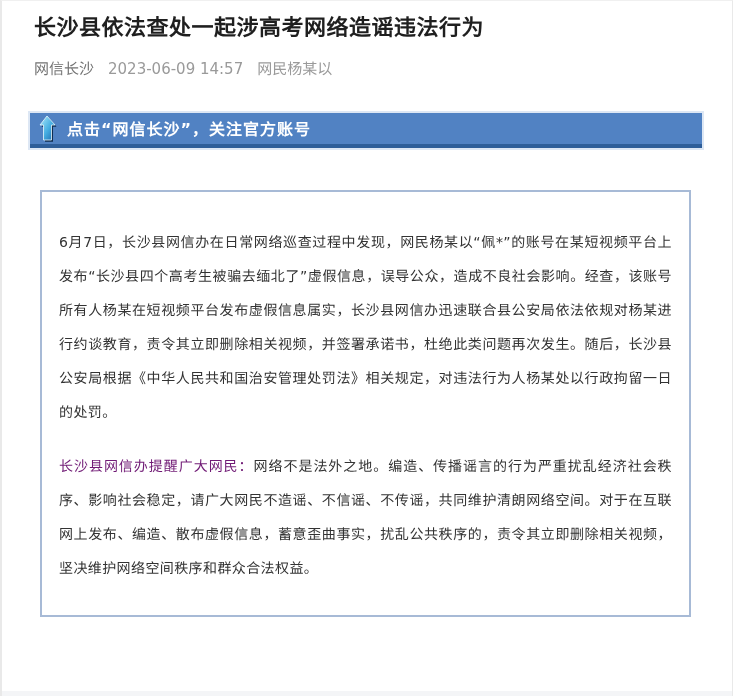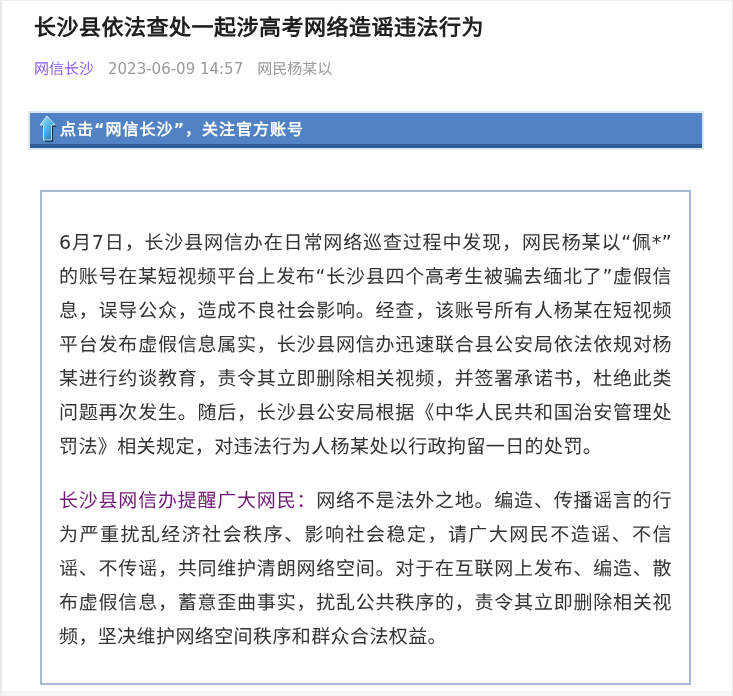--- a/index.html
+++ b/index.html
@@ -32,54 +32,55 @@
     letter-spacing: 0.5px;
     line-height: 30px;
   }
   .byline {
     margin-top: 14px;
     display: flex;
     align-items: baseline;
     gap: 14px;
     font-size: 15px;
   }
-  .account-name { color: #8b5cf6; cursor: pointer; }
+  .account-name { color: #737373; cursor: pointer; }
   .publish-time, .publish-location { color: #9a9a9a; }
 
   
   .follow-banner {
     margin: 35px 30px 0 28px;
     height: 35px;
     background: #5182c3;
     border-bottom: 4px solid #2e5e99;
     box-shadow: 0 0 0 2px #dde7f4;
     display: flex;
     align-items: center;
     padding-left: 9px;
+    gap: 7px;
     cursor: pointer;
     text-align: center;
   }
   .banner-text {
     color: #ffffff;
     font-weight: 700;
     font-size: 16px;
     letter-spacing: 1px;
     padding-bottom: 2px;
   }
   .arrow-icon { display: block; }
 
   
   .content-box {
     margin: 42px 41px 0 38px;
     border: 2px solid #a7bad6;
     background: #ffffff;
     padding: 33px 17px 30px 17px;
   }
   .content-box p {
-    font-size: 19px;
+    font-size: 14px;
     line-height: 34px;
     color: #333333;
     letter-spacing: 0.4px;
     text-align: justify;
   }
   .content-box p + p { margin-top: 20px; }
   .para-lead { font-weight: 400; color: #701a75; }
 </style>
 </head>
 <body>

